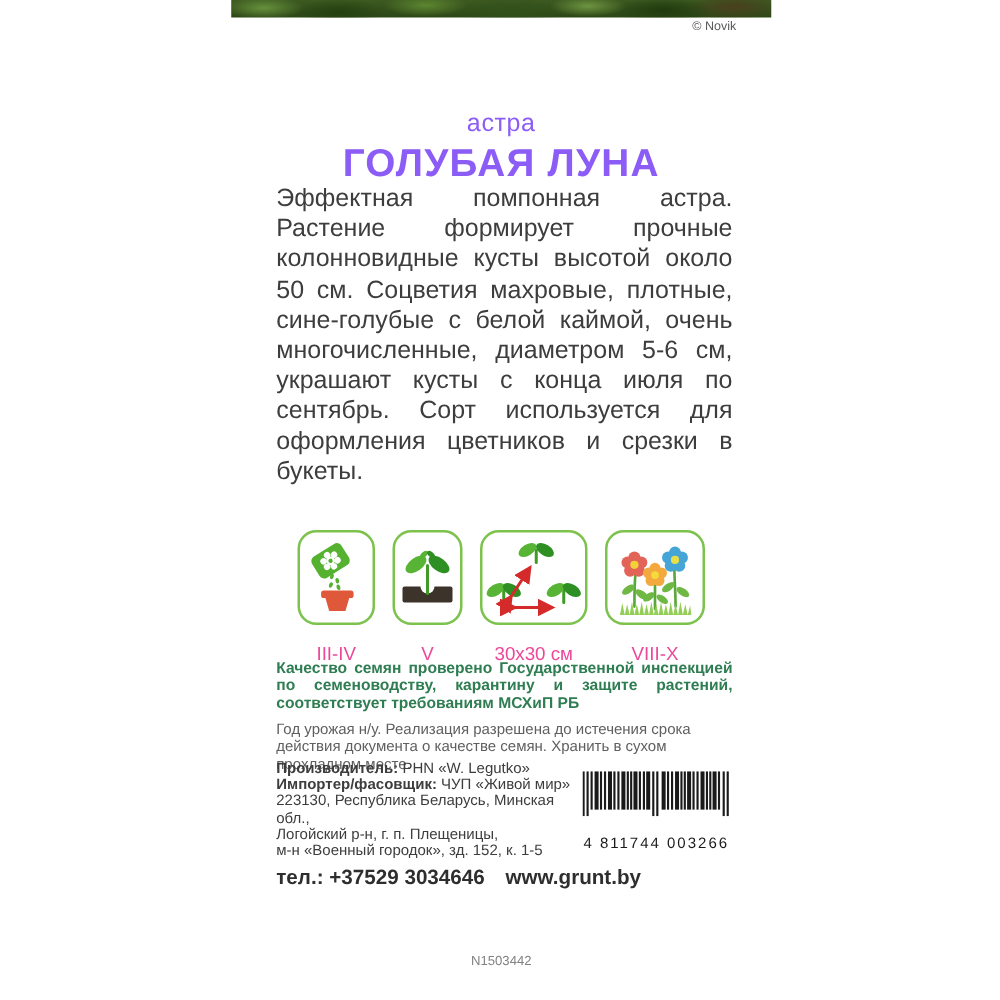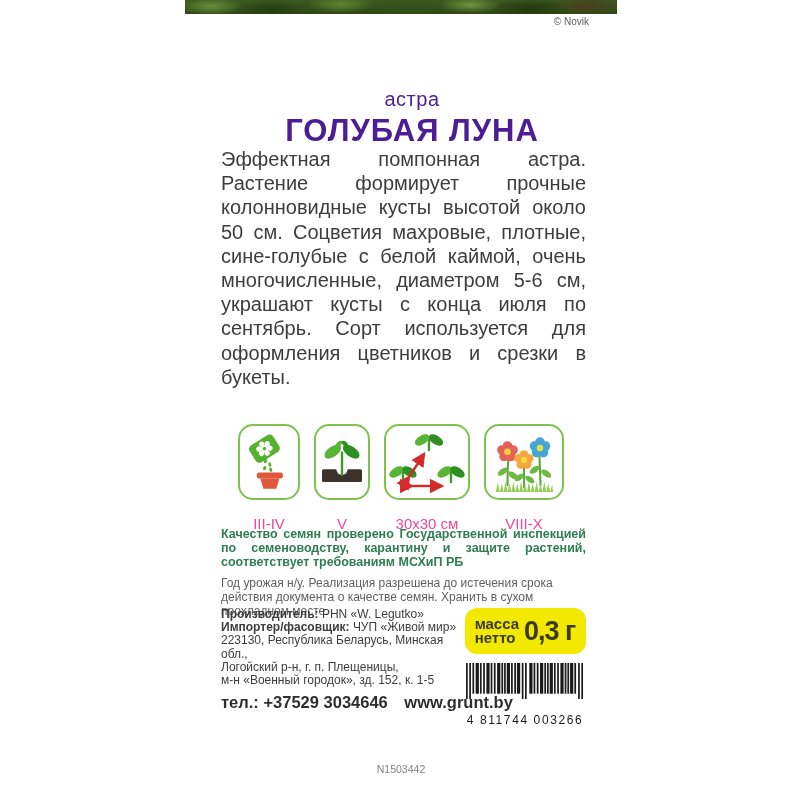--- a/index.html
+++ b/index.html
@@ -17,21 +17,21 @@
       radial-gradient(52px 15px at 20% 70%, #24400f 0%, rgba(36,64,15,0) 70%),
       radial-gradient(48px 13px at 36% 30%, #5c8630 0%, rgba(92,134,48,0) 70%),
       radial-gradient(60px 16px at 52% 65%, #31511a 0%, rgba(49,81,26,0) 72%),
       radial-gradient(44px 12px at 66% 35%, #6d9440 0%, rgba(109,148,64,0) 70%),
       radial-gradient(56px 15px at 80% 60%, #203a0e 0%, rgba(32,58,14,0) 72%),
       radial-gradient(50px 14px at 93% 40%, #4a3f1d 0%, rgba(74,63,29,0) 75%),
       linear-gradient(#3d5a21, #2d4716);
   }
   .credit{position:absolute;top:16px;right:28px;font-size:10px;color:#5a5a5a;}
 
-  .title{position:absolute;top:88px;left:11px;width:100%;text-align:center;color:#4c1d95;}
+  .title{position:absolute;top:88px;left:0;width:100%;text-align:center;color:#8b5cf6;}
   .title .genus{font-size:20px;letter-spacing:.5px;}
   .title .variety{font-size:31px;font-weight:600;letter-spacing:1px;margin-top:2px;}
 
   .description{
     position:absolute;top:147px;left:36px;width:365px;
     font-size:20px;line-height:24.2px;color:#3d3d3d;text-align:justify;
   }
 
   .icons-row{position:absolute;top:424px;left:0;width:432px;display:flex;justify-content:center;gap:14px;}
   .icon-cell{display:flex;flex-direction:column;align-items:center;}
@@ -220,27 +220,20 @@
       <div>Логойский р-н, г. п. Плещеницы,</div>
       <div>м-н «Военный городок», зд. 152, к. 1-5</div>
       <div class="phone-line">
         <span>тел.:</span>
         <span>+37529 3034646</span>
         <span class="site">www.grunt.by</span>
       </div>
     </div>
 
     <div class="right-col">
-      <div class="mass-badge">
-        <div class="mass-words">
-          <div>масса</div>
-          <div>нетто</div>
-        </div>
-        <div class="mass-value">0,3 г</div>
-      </div>
       <div class="barcode">
         <svg width="118" height="36" viewBox="0 0 110 34" preserveAspectRatio="none">
           <g fill="#1a1a1a">
             <rect x="0" y="0" width="1.6" height="34"></rect>
               <rect x="3" y="0" width="1.6" height="34"></rect>
             <rect x="6" y="0" width="1.6" height="29"></rect>
               <rect x="9" y="0" width="3" height="29"></rect>
             <rect x="13" y="0" width="1.6" height="29"></rect>
               <rect x="16" y="0" width="1.6" height="29"></rect>
             <rect x="19" y="0" width="3" height="29"></rect>

